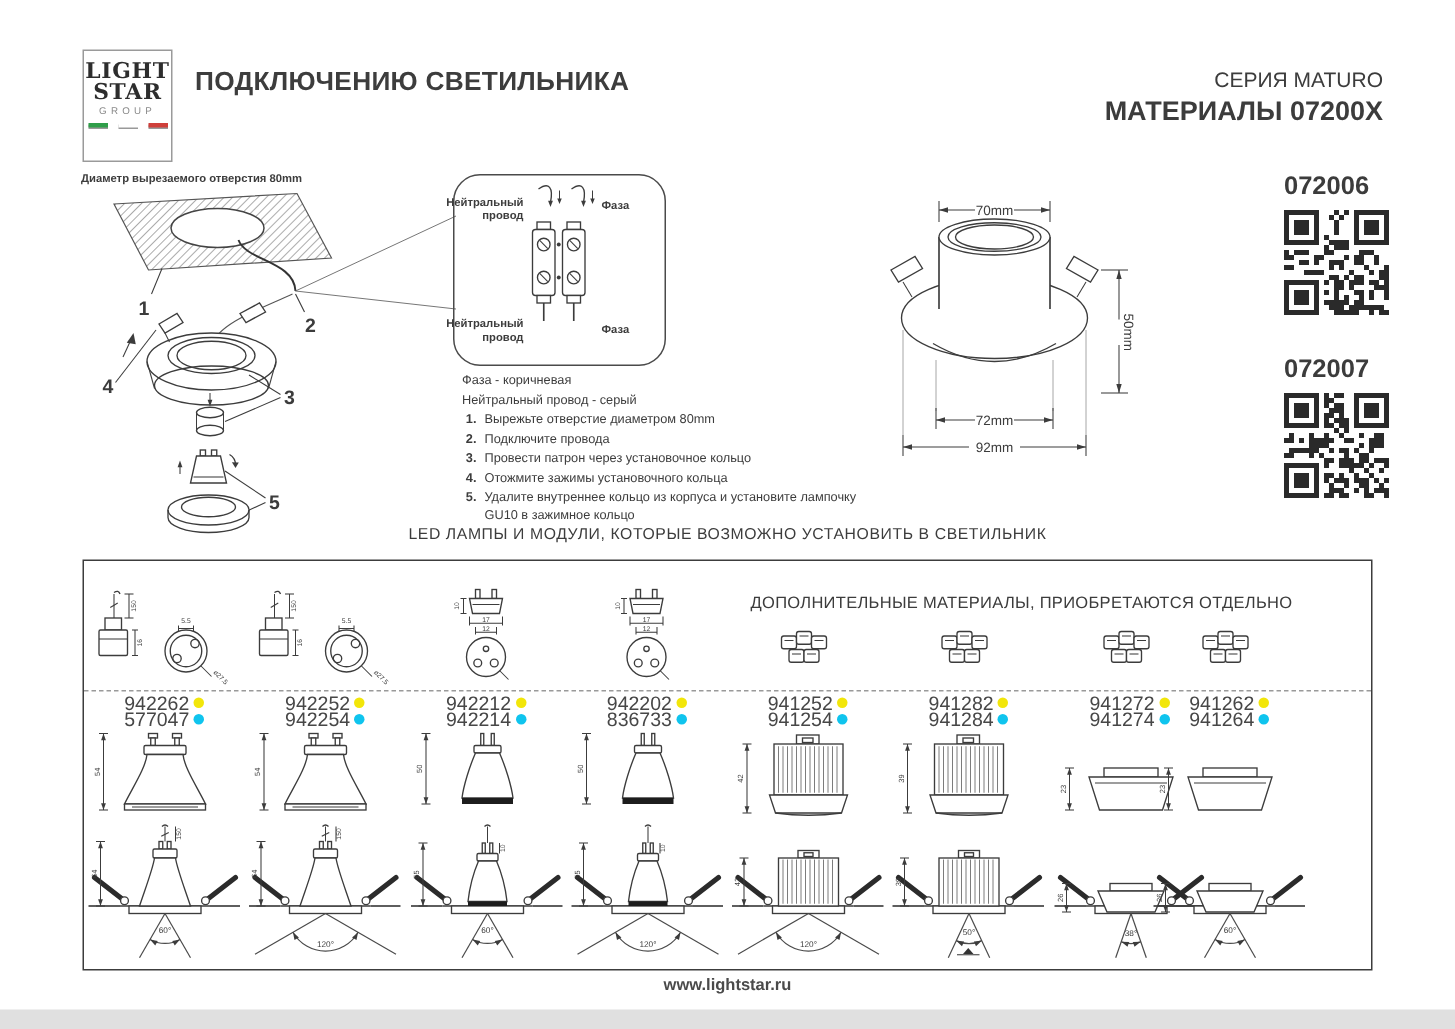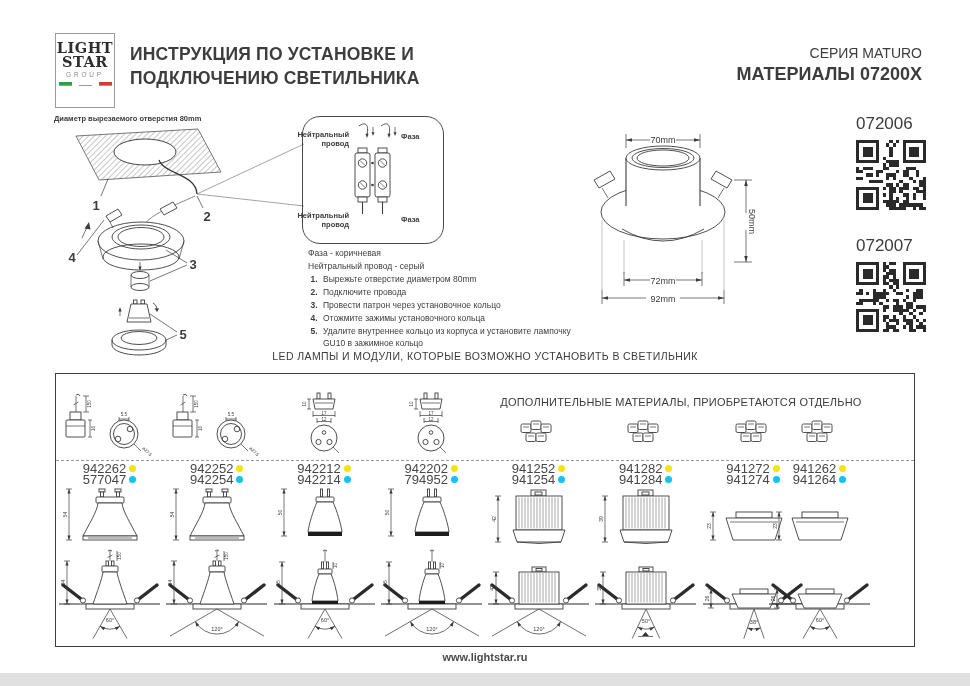--- a/index.html
+++ b/index.html
@@ -20,21 +20,21 @@
   .num{font-size:13px;font-weight:700}
   .lbl7{font-size:7.5px;font-weight:700}
   .logo{width:58px;height:66px;border:1px solid #9a9a9a;text-align:center;padding-top:7px;box-sizing:content-box}
   .logo .l1{font-family:"DejaVu Serif",serif;font-weight:700;font-size:14.5px;line-height:14px;letter-spacing:.5px;color:#2d2d2d}
   .logo .grp{font-size:6.5px;letter-spacing:2.8px;color:#8a8a8a;margin-top:2px}
   .flag{display:flex;justify-content:center;gap:7px;margin-top:4px}
   .flag i{display:block;width:13px;height:3px;box-shadow:0 1px 0 #999}
   .h-title{font-size:17.5px;font-weight:700;color:#3d3d3d;line-height:24px;letter-spacing:.2px}
   .series{font-size:14px;font-weight:400;text-align:right}
   .articles{font-size:18px;font-weight:700;text-align:right}
-  .art-code{font-size:17px;font-weight:400}
+  .art-code{font-size:17px;font-weight:700}
   .band{font-size:10.5px;letter-spacing:.4px;text-align:center;width:100%}
   .additional{font-size:11px;letter-spacing:.2px;text-align:center;font-weight:500}
   .notes{font-size:8.5px;line-height:13px}
   .steps{font-size:8.5px;line-height:11.5px;margin:0;padding-left:14px}
   .steps li{margin-bottom:1.5px;padding-left:3px}
   .steps li::marker{font-weight:700}
   .callout{border:1.5px solid #4a4a4a;border-radius:18px}
   .bigbox{border:1.2px solid #3c3c3c}
   .dashes{border-top:1px dashed #9a9a9a}
   .code-row{display:flex;align-items:center;justify-content:center;gap:3px;height:11px}
@@ -51,21 +51,20 @@
   <div class="l1">STAR</div>
   <div class="grp">GROUP</div>
   <div class="flag">
       <i id="flag-g" style="background: rgb(47, 158, 73);"></i>
       <i style="background:#fff"></i>
       <i id="flag-r" style="background: rgb(207, 63, 58);"></i>
     </div>
 </div>
 
 <div class="abs h-title" style="left:130px;top:42px">
-  <div>ИНСТРУКЦИЯ ПО УСТАНОВКЕ И</div>
   <div>ПОДКЛЮЧЕНИЮ СВЕТИЛЬНИКА</div>
 </div>
 
 <div class="abs series" style="right:48px;top:45px;width:300px">СЕРИЯ MATURO</div>
 <div class="abs articles" style="right:48px;top:64px;width:300px">МАТЕРИАЛЫ 07200X</div>
 
 <svg class="abs" style="left:46px;top:110px" width="270" height="240" viewBox="0 0 270 240">
   <defs>
     <pattern id="hatch" width="4" height="4" patternTransform="rotate(45)" patternUnits="userSpaceOnUse">
       <line x1="0" y1="0" x2="0" y2="4" stroke="#8f8f8f" stroke-width="1"></line>
@@ -769,21 +768,21 @@
           <circle class="shf" cx="58.5" cy="52" r="2.6"></circle>
           <circle class="shf" cx="53" cy="42.5" r="1.8"></circle>
       <line class="ln" x1="62" y1="57" x2="68" y2="63"></line>
     </svg>
         <div class="abs" style="top:89px;left:0;right:0">
        <div class="code-row">
             <span class="code-text">942202</span>
             <span class="dot" style="background:#F2E60A"></span>
           </div>
        <div class="code-row">
-            <span class="code-text">794952</span>
+            <span class="code-text">836733</span>
             <span class="dot" style="background:#0FC4EE"></span>
           </div>
      </div>
         <svg class="abs" style="left:0;top:112px" width="107" height="62" viewBox="0 0 107 62">
           <line class="ln" x1="10" y1="3" x2="16" y2="3"></line>
           <line class="ln" x1="10" y1="50" x2="16" y2="50"></line>
           <line class="ln" x1="13" y1="3" x2="13" y2="50"></line>
           <polygon points="13,3 11.4,7.5 14.6,7.5" fill="#3c3c3c"></polygon>
           <polygon points="13,50 11.4,45.5 14.6,45.5" fill="#3c3c3c"></polygon>
           <text class="dim5" text-anchor="middle" transform="translate(10.5,26.5) rotate(-90)">50</text>

